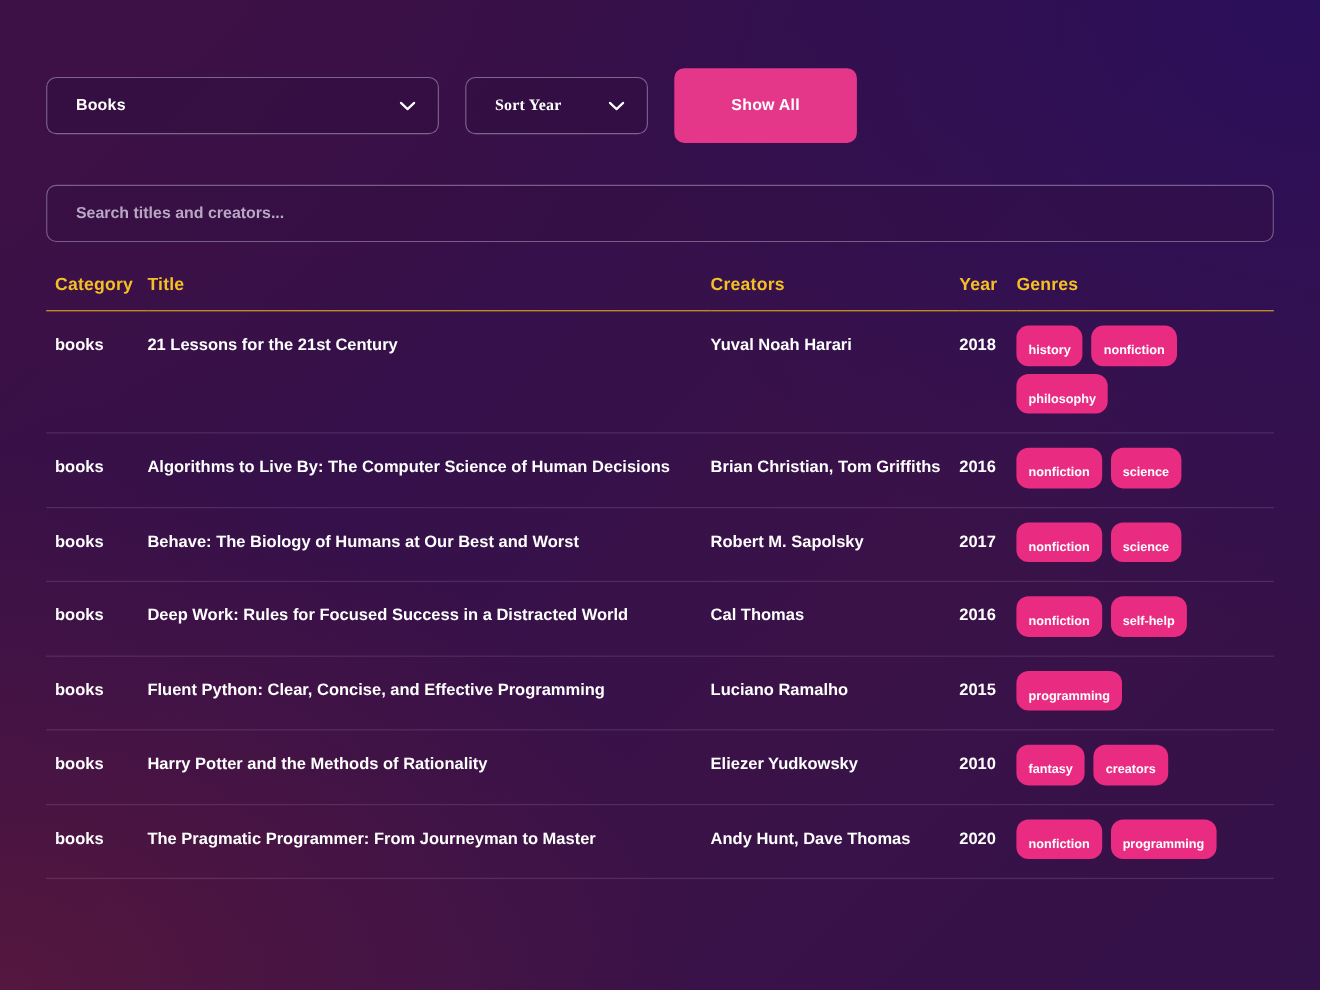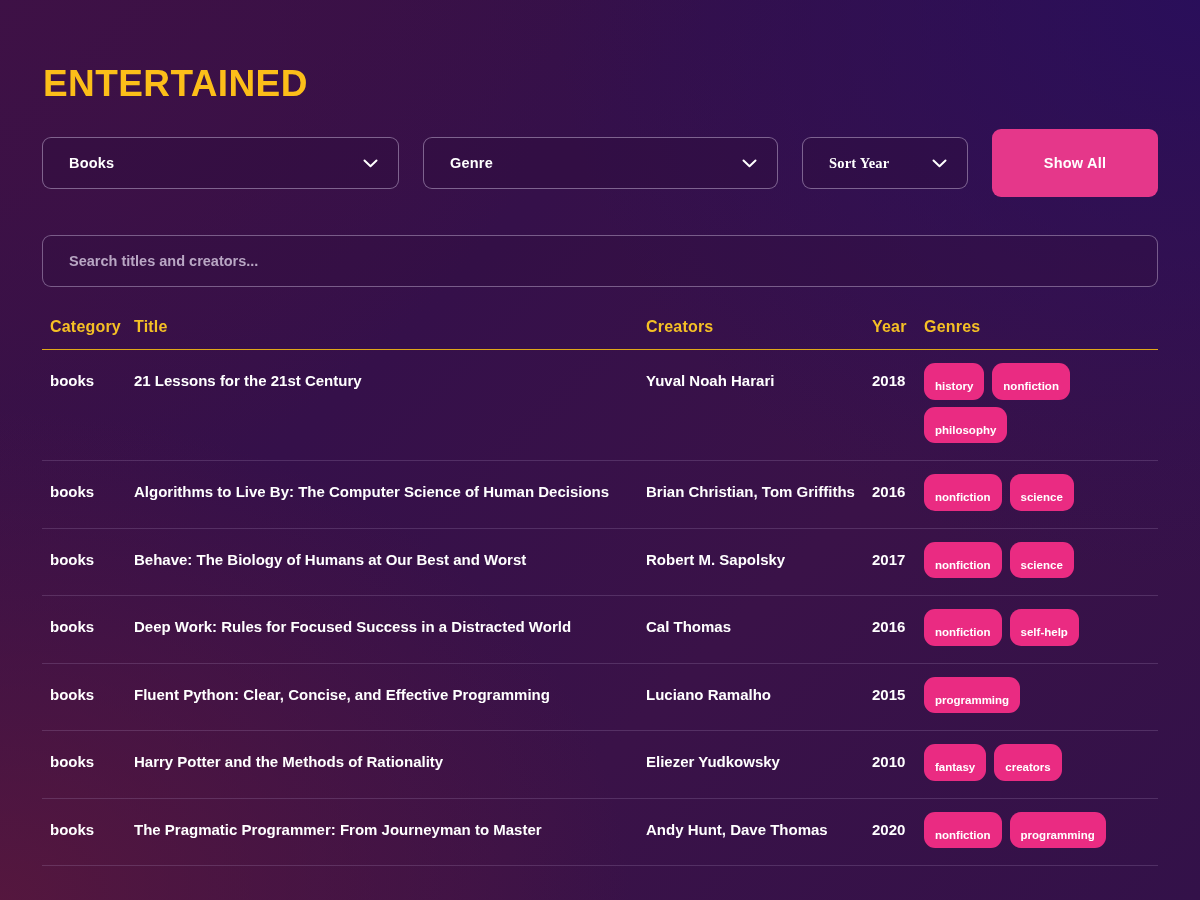--- a/index.html
+++ b/index.html
@@ -163,41 +163,32 @@
     padding: 18px 11px 7px 11px;
     border-radius: 11px;
     white-space: nowrap;
   }
 </style>
 </head>
 <body>
 
 <div class="page">
 
-  <h1 class="logo">ENTERTAINED</h1>
 
   <div class="controls">
 
     <div class="select-box w1">
       <span class="lbl">Books</span>
       <span class="chev">
         <svg width="15" height="9" viewBox="0 0 15 9">
             <path d="M1.5 1.5 L7.5 7.2 L13.5 1.5" fill="none" stroke="#ffffff" stroke-width="2" stroke-linecap="round" stroke-linejoin="round"></path>
           </svg>
       </span>
     </div>
 
-    <div class="select-box w2">
-      <span class="lbl">Genre</span>
-      <span class="chev">
-        <svg width="15" height="9" viewBox="0 0 15 9">
-            <path d="M1.5 1.5 L7.5 7.2 L13.5 1.5" fill="none" stroke="#ffffff" stroke-width="2" stroke-linecap="round" stroke-linejoin="round"></path>
-          </svg>
-      </span>
-    </div>
 
     <div class="select-box w3">
       <span class="lbl">Sort Year</span>
       <span class="chev">
         <svg width="15" height="9" viewBox="0 0 15 9">
             <path d="M1.5 1.5 L7.5 7.2 L13.5 1.5" fill="none" stroke="#ffffff" stroke-width="2" stroke-linecap="round" stroke-linejoin="round"></path>
           </svg>
       </span>
     </div>
 

